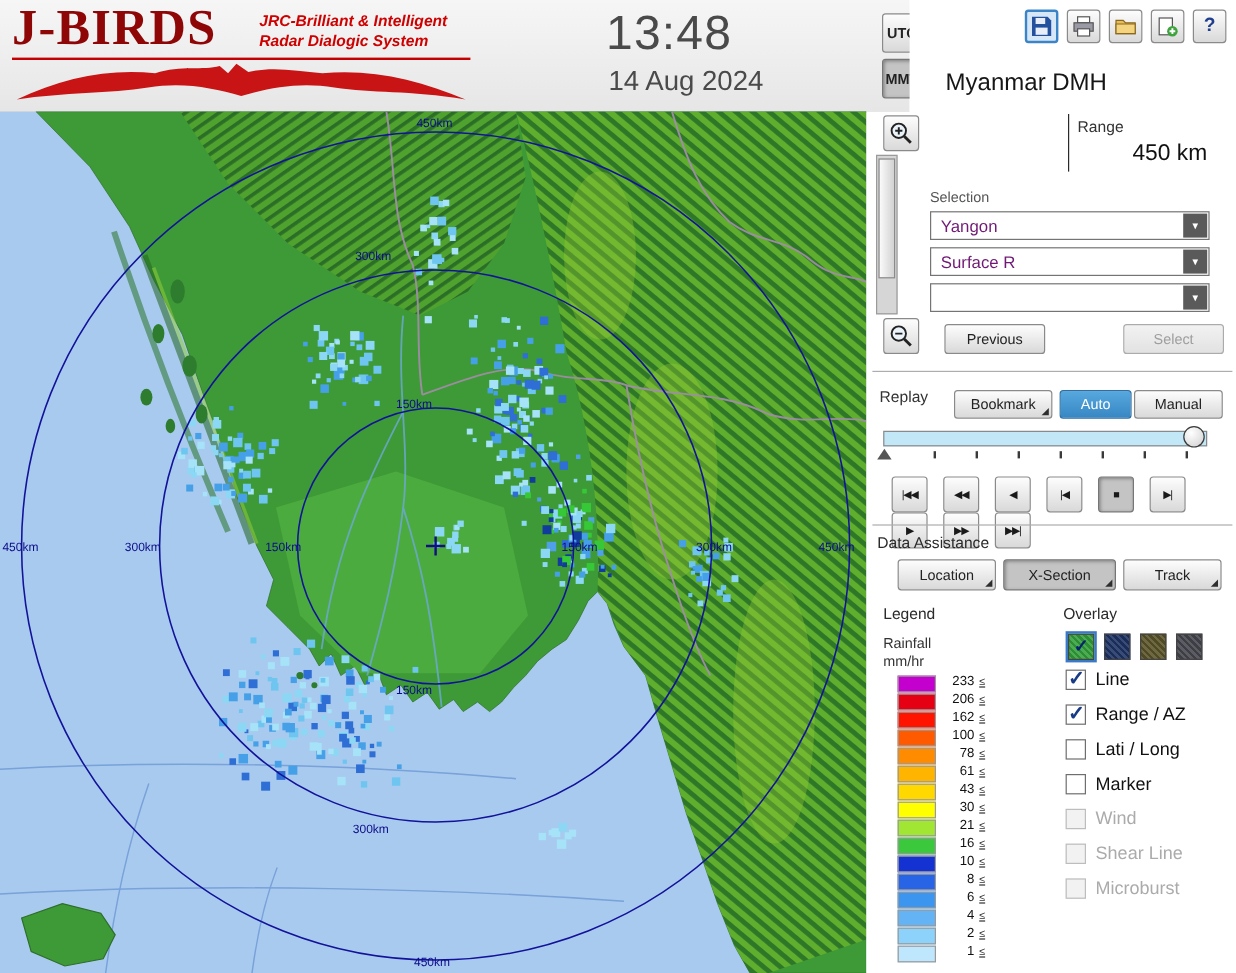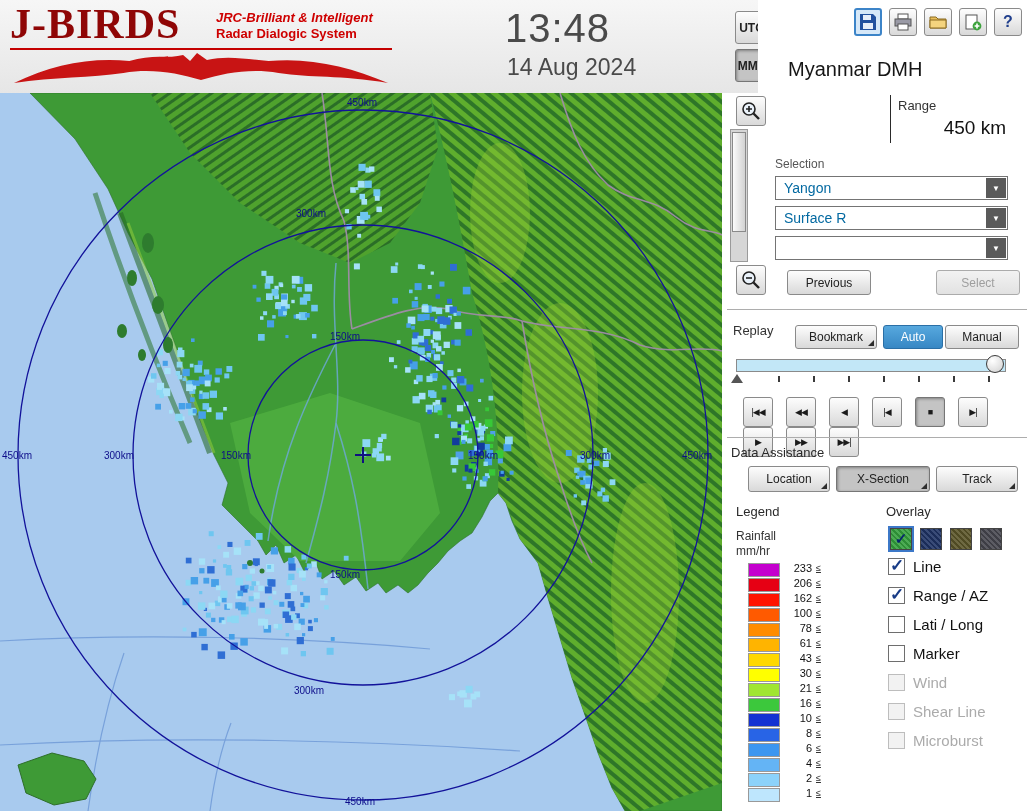--- a/index.html
+++ b/index.html
@@ -6,21 +6,21 @@
   .stage{position:relative;width:1030px;height:811px;background:#fff;overflow:hidden;
          font-family:"Liberation Sans",sans-serif;-webkit-font-smoothing:antialiased;}
   .a{position:absolute;}
 
   
   #header{left:0;top:0;width:758px;height:93px;background:linear-gradient(#F6F6F6,#E6E6E6);
           border-bottom:1px solid #B5B5B5;}
   #logo-title{left:10px;top:0px;font-family:"Liberation Serif",serif;font-weight:bold;
               font-size:42px;color:#8F0606;letter-spacing:1px;}
   #logo-sub1{left:216px;top:10px;color:#CE0000;font-weight:bold;font-size:13px;font-style:italic;}
-  #logo-sub2{left:216px;top:26px;color:#CE0000;font-weight:bold;font-size:13px;}
+  #logo-sub2{left:216px;top:26px;color:#CE0000;font-weight:bold;font-size:13px;font-style:italic;}
   #logo-rule{left:10px;top:48px;width:382px;height:2px;background:#C40000;}
   #eagle{left:12px;top:51px;}
   #warning-box{left:415px;top:5px;width:80px;height:80px;background:#F5F5F5;
                border:1px solid #DFDFDF;display:flex;align-items:center;justify-content:center;
                color:#9A9A9A;font-size:15px;}
   #clock-time{left:505px;top:6px;font-size:40px;color:#4A4A4A;letter-spacing:1px;}
   #clock-date{left:507px;top:54px;font-size:23px;color:#4A4A4A;}
   .tzbtn{width:33px;height:33px;font-size:11px;font-weight:bold;}
   #tz-utc{left:723px;top:11px;}
   #tz-mmt{left:723px;top:49px;}
@@ -41,21 +41,21 @@
   .iconbtn.hl{border:2px solid #3C84C8;background:#D6E8F8;}
   #station-title{left:30px;top:58px;font-size:20px;color:#161616;}
 
   
   #sidebar{left:722px;top:93px;width:364px;height:718px;background:#fff;overflow:hidden;padding-left:44px;}
   #range-divider{left:168px;top:2px;width:1px;height:48px;background:#2A2A2A;}
   #range-label{left:176px;top:5px;font-size:13px;color:#333;}
   #range-value{left:156px;top:24px;width:128px;text-align:right;font-size:19px;color:#111;}
   #selection-label{left:53px;top:64px;font-size:12px;color:#555;}
   .dd{position:absolute;width:233px;height:24px;background:#fff;border:1px solid #747474;box-sizing:border-box;}
-  .dd .val{position:absolute;left:8px;top:3px;font-size:14px;color:#0369a1;}
+  .dd .val{position:absolute;left:8px;top:3px;font-size:14px;color:#701a75;}
   .dd .arrow{position:absolute;right:1px;top:1px;width:20px;height:20px;background:#5A5A5A;
              color:#fff;font-size:8px;display:flex;align-items:center;justify-content:center;}
   #dd1{left:53px;top:83px;} #dd2{left:53px;top:113px;} #dd3{left:53px;top:143px;}
   #btn-previous{left:53px;top:177px;width:84px;height:25px;}
   #btn-select{left:202px;top:177px;width:84px;height:25px;}
   .hr{position:absolute;left:5px;width:300px;height:1px;background:#ADADAD;}
   #hr1{top:216px;} #hr2{top:344px;}
   #replay-label{left:11px;top:230px;font-size:13px;color:#333;}
   #btn-bookmark{left:61px;top:232px;width:82px;height:24px;}
   #btn-auto{left:149px;top:232px;width:60px;height:24px;}

